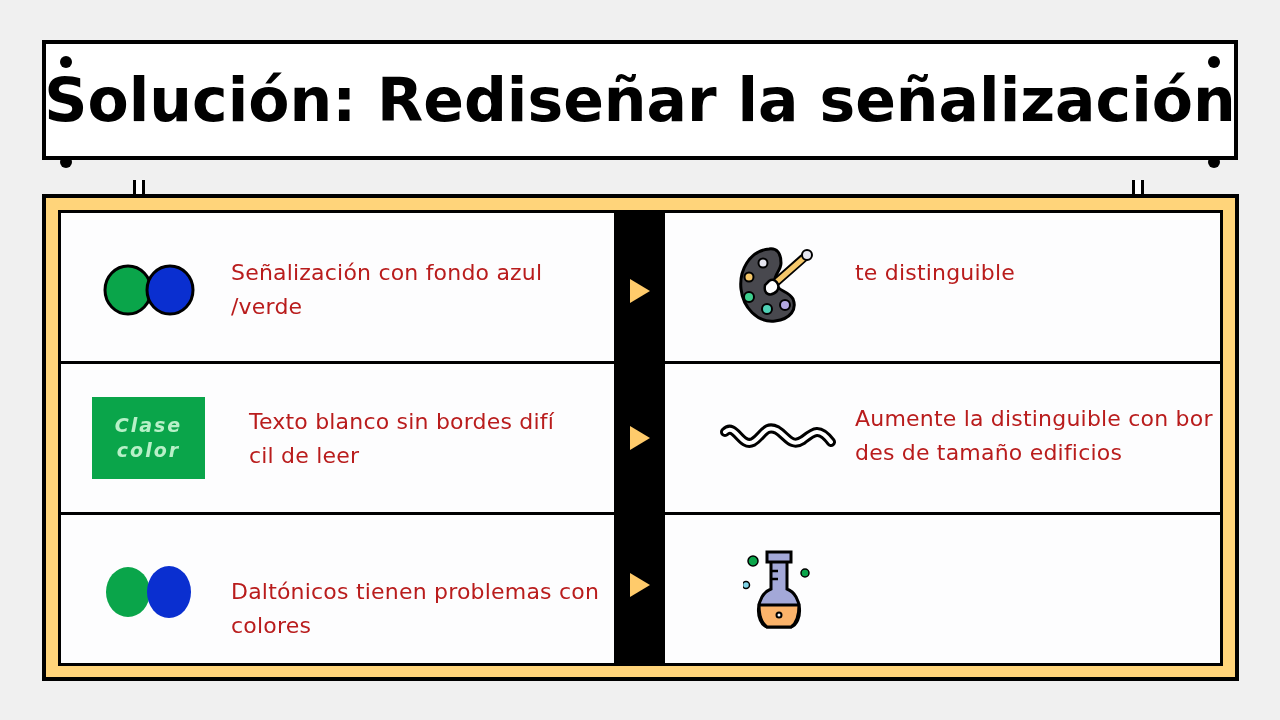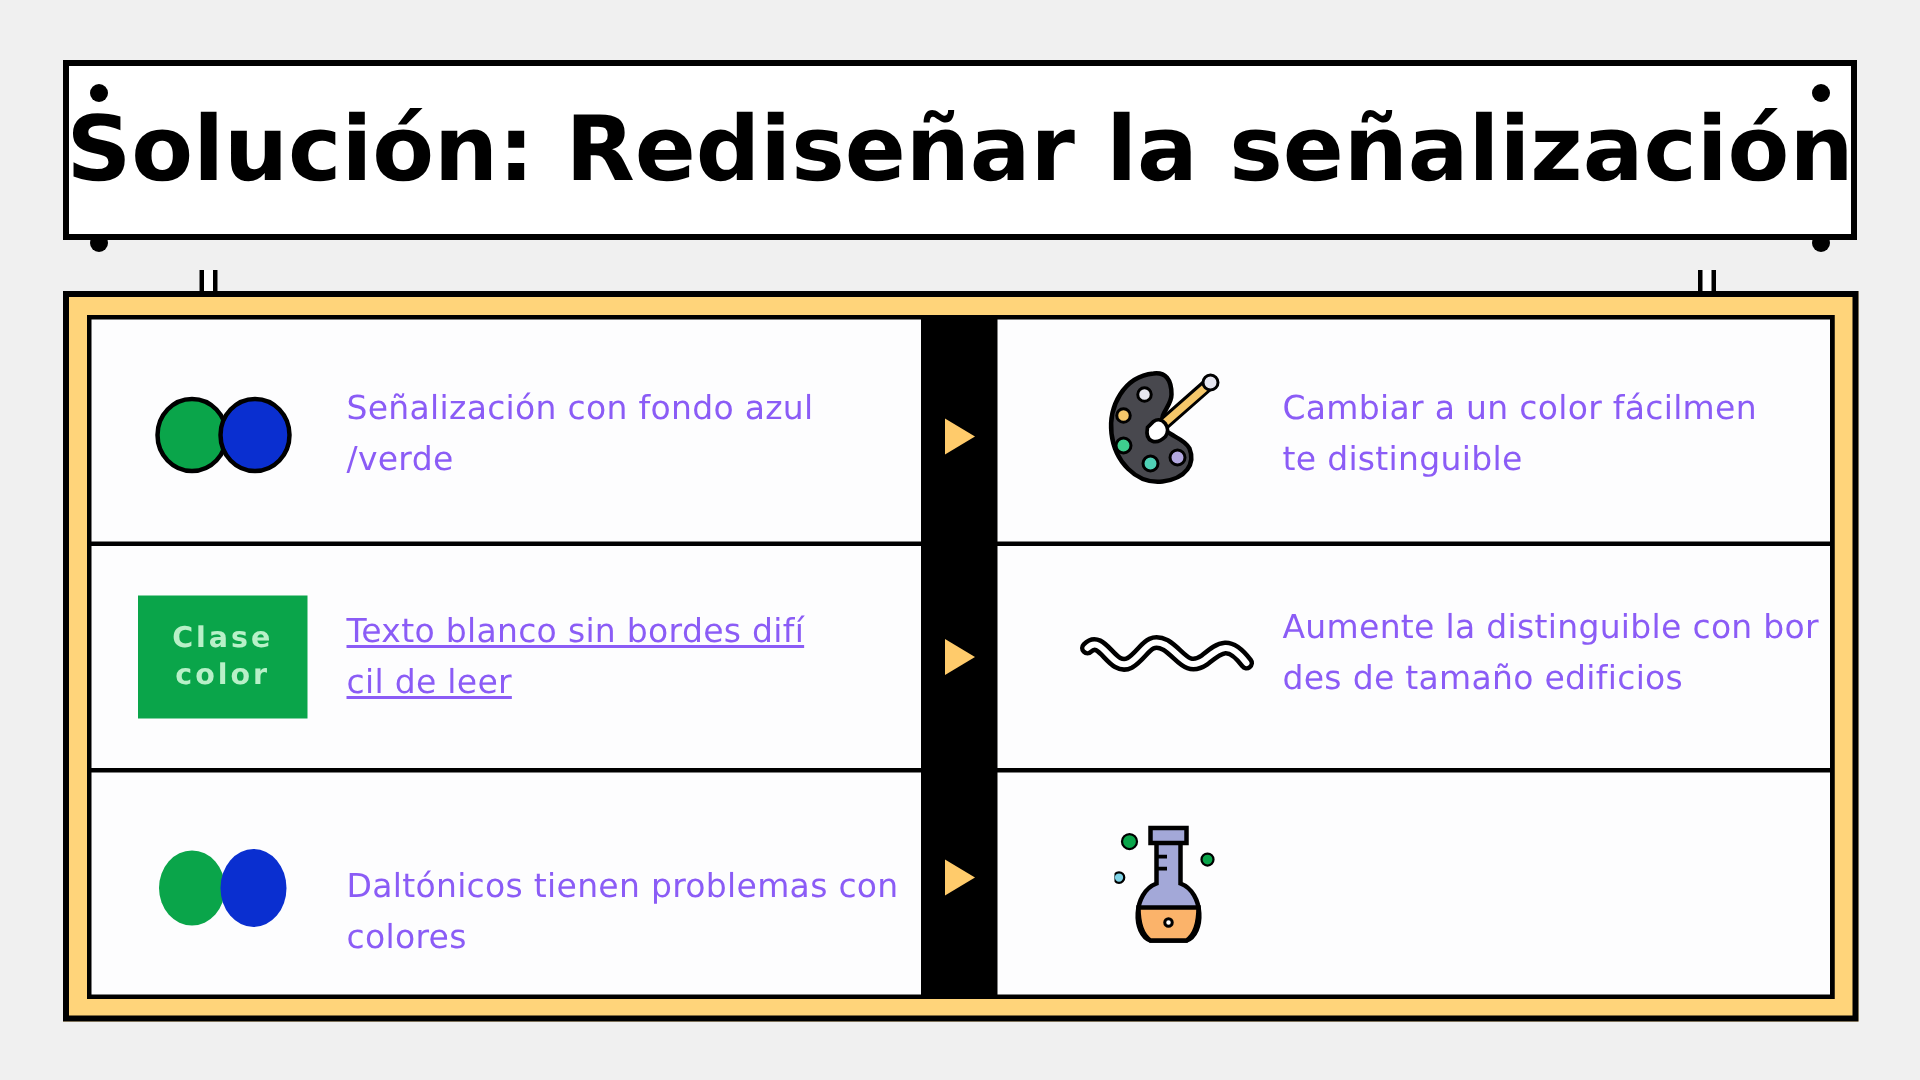--- a/index.html
+++ b/index.html
@@ -32,21 +32,21 @@
   .col {
     position:absolute; top:0; bottom:0; display:flex; flex-direction:column; gap:3px;
   }
   .col.left { left:0; width:553px; }
   .col.right { left:604px; right:0; }
   .cell {
     background:#fdfdfe; flex:1; display:flex; align-items:center; position:relative;
   }
   .cell .icon { position:absolute; display:flex; align-items:center; justify-content:center; }
   .cell .text {
-    position:absolute; font-size:22px; color:#8b5cf6; line-height:34px;
+    position:absolute; font-size:22px; color:#b91c1c; line-height:34px;
     font-family:"DejaVu Sans", sans-serif; font-weight:normal; letter-spacing:0.2px;
   }
   .arrows {
     position:absolute; left:553px; width:51px; top:0; bottom:0;
   }
   .arrow {
     position:absolute; left:16px; width:0; height:0;
     border-top:12px solid transparent; border-bottom:12px solid transparent;
     border-left:20px solid #ffcb6b;
   }
@@ -80,27 +80,27 @@
             <ellipse cx="25" cy="27" rx="23" ry="24" fill="#0aa54a" stroke="#000" stroke-width="3"></ellipse>
             <ellipse cx="67" cy="27" rx="23" ry="24" fill="#0a2fd0" stroke="#000" stroke-width="3"></ellipse>
           </svg>
         </div>
         <div class="text" style="left:170px;top:43px;">
           <div>Señalización con fondo azul</div>
           <div>/verde</div>
         </div>
       </div>
       <div class="cell">
-        <div class="icon" style="left:31px;top:33px;">
+        <div class="icon" style="left:31px;top:33px;font-style:italic;">
           <div class="clase">
             <span>Clase</span>
             <span>color</span>
           </div>
         </div>
-        <div class="text" style="left:170px;top:41px;text-decoration:underline;">
+        <div class="text" style="left:188px;top:41px;">
           <div>Texto blanco sin bordes difí</div>
           <div>cil de leer</div>
         </div>
       </div>
       <div class="cell">
         <div class="icon" style="left:42px;top:50px;">
           <svg width="94" height="54" viewBox="0 0 94 54">
             <ellipse cx="25" cy="27" rx="22" ry="25" fill="#0aa54a"></ellipse>
             <ellipse cx="66" cy="27" rx="22" ry="26" fill="#0a2fd0"></ellipse>
           </svg>
@@ -128,21 +128,20 @@
             <circle cx="14" cy="54" r="5" fill="#3ecf8e" stroke="#000" stroke-width="2"></circle>
             <circle cx="32" cy="66" r="5" fill="#4fd1b6" stroke="#000" stroke-width="2"></circle>
             <circle cx="50" cy="62" r="5" fill="#b3a8e0" stroke="#000" stroke-width="2"></circle>
             <line x1="38" y1="42" x2="72" y2="12" stroke="#000" stroke-width="9" stroke-linecap="round"></line>
             <line x1="38" y1="42" x2="70" y2="14" stroke="#f5c76a" stroke-width="5" stroke-linecap="round"></line>
             <circle cx="72" cy="12" r="5" fill="#e6e6f0" stroke="#000" stroke-width="2"></circle>
             <path d="M30 42 C28 52 36 54 42 48 C46 42 40 34 34 38 Z" fill="#fff" stroke="#000" stroke-width="2.5"></path>
           </svg>
         </div>
         <div class="text" style="left:190px;top:43px;">
-          <div>Cambiar a un color fácilmen</div>
           <div>te distinguible</div>
         </div>
       </div>
       <div class="cell">
         <div class="icon" style="left:54px;top:56px;">
           <svg width="120" height="34" viewBox="0 0 120 34">
             <path d="M6 12 C16 2 22 28 34 22 C44 16 46 4 58 10 C68 16 72 28 84 20 C94 12 100 6 112 22" fill="none" stroke="#000" stroke-width="10" stroke-linecap="round"></path>
             <path d="M6 12 C16 2 22 28 34 22 C44 16 46 4 58 10 C68 16 72 28 84 20 C94 12 100 6 112 22" fill="none" stroke="#fff" stroke-width="4" stroke-linecap="round"></path>
           </svg>
         </div>

